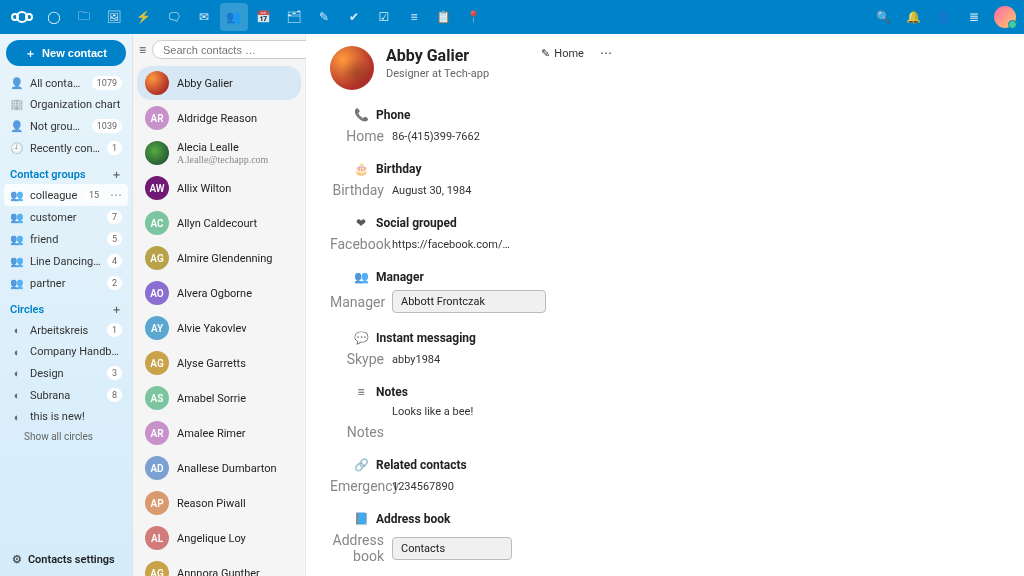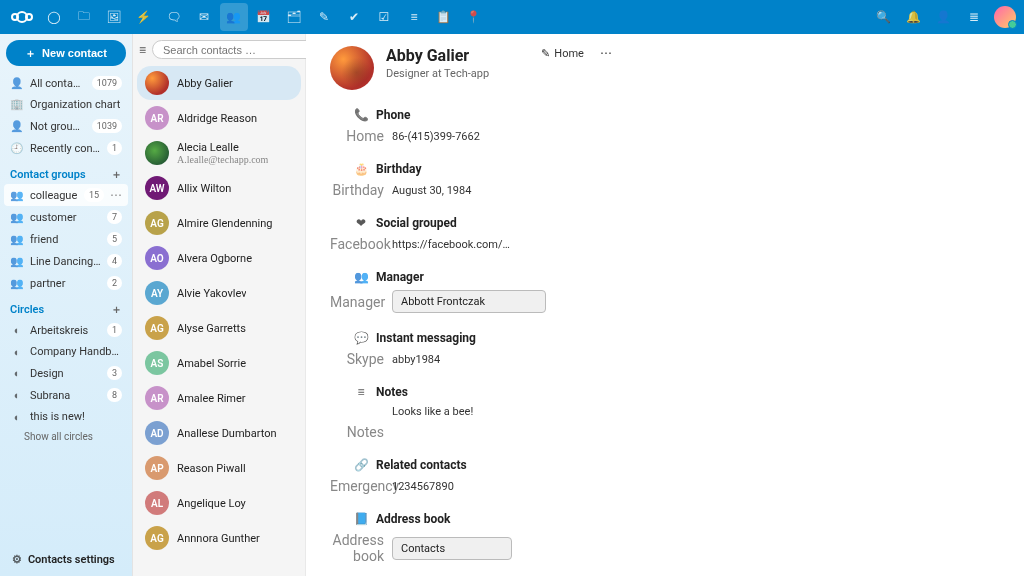--- a/index.html
+++ b/index.html
@@ -234,20 +234,26 @@
             <div class="csub">A.lealle@techapp.com</div>
           </div>
         </div>
         <div class="citem">
           <div class="cavatar" style="background: #701a75;">AW</div>
           <div class="ctext">
             <div class="cname">Allix Wilton</div>
           </div>
         </div>
         <div class="citem">
+          <div class="cavatar" style="background: rgb(123, 198, 160);">AC</div>
+          <div class="ctext">
+            <div class="cname">Allyn Caldecourt</div>
+          </div>
+        </div>
+        <div class="citem">
           <div class="cavatar" style="background: rgb(184, 162, 74);">AG</div>
           <div class="ctext">
             <div class="cname">Almire Glendenning</div>
           </div>
         </div>
         <div class="citem">
           <div class="cavatar" style="background: rgb(138, 111, 209);">AO</div>
           <div class="ctext">
             <div class="cname">Alvera Ogborne</div>
           </div>

